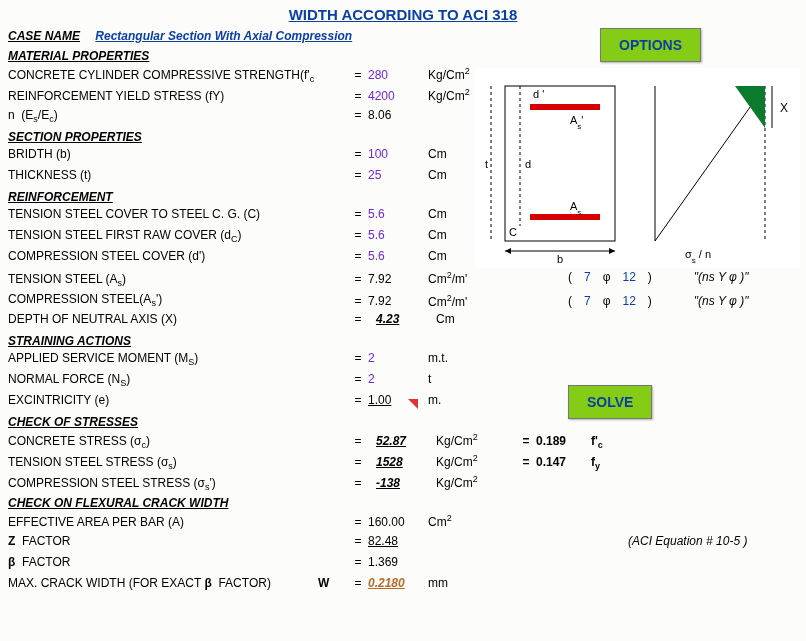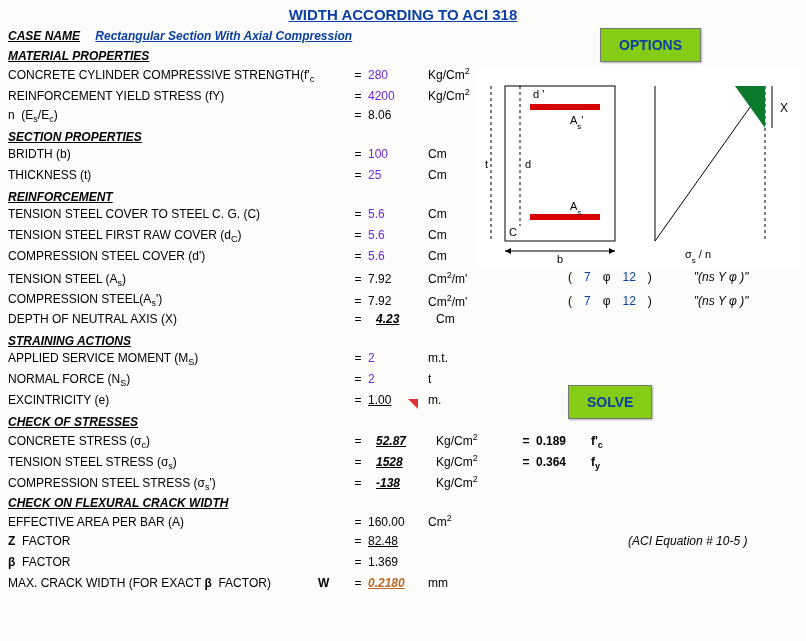--- a/index.html
+++ b/index.html
@@ -235,21 +235,21 @@
     <span class="extra-eq">=</span>
     <span class="extra-val">0.189</span>
     <span class="extra-sym">f'<sub>c</sub></span>
   </div>
   <div class="row">
     <span class="lbl">TENSION STEEL STRESS (σ<sub>s</sub>)</span>
     <span class="eq">=</span>
     <span class="val-italic">1528</span>
     <span class="unit">Kg/Cm<sup>2</sup></span>
     <span class="extra-eq">=</span>
-    <span class="extra-val">0.364</span>
+    <span class="extra-val">0.147</span>
     <span class="extra-sym">f<sub>y</sub></span>
   </div>
   <div class="row">
     <span class="lbl">COMPRESSION STEEL STRESS (σ<sub>s</sub>')</span>
     <span class="eq">=</span>
     <span class="val-italic">-138</span>
     <span class="unit">Kg/Cm<sup>2</sup></span>
   </div>
 
   <div class="sect-head">CHECK ON  FLEXURAL CRACK WIDTH</div>

